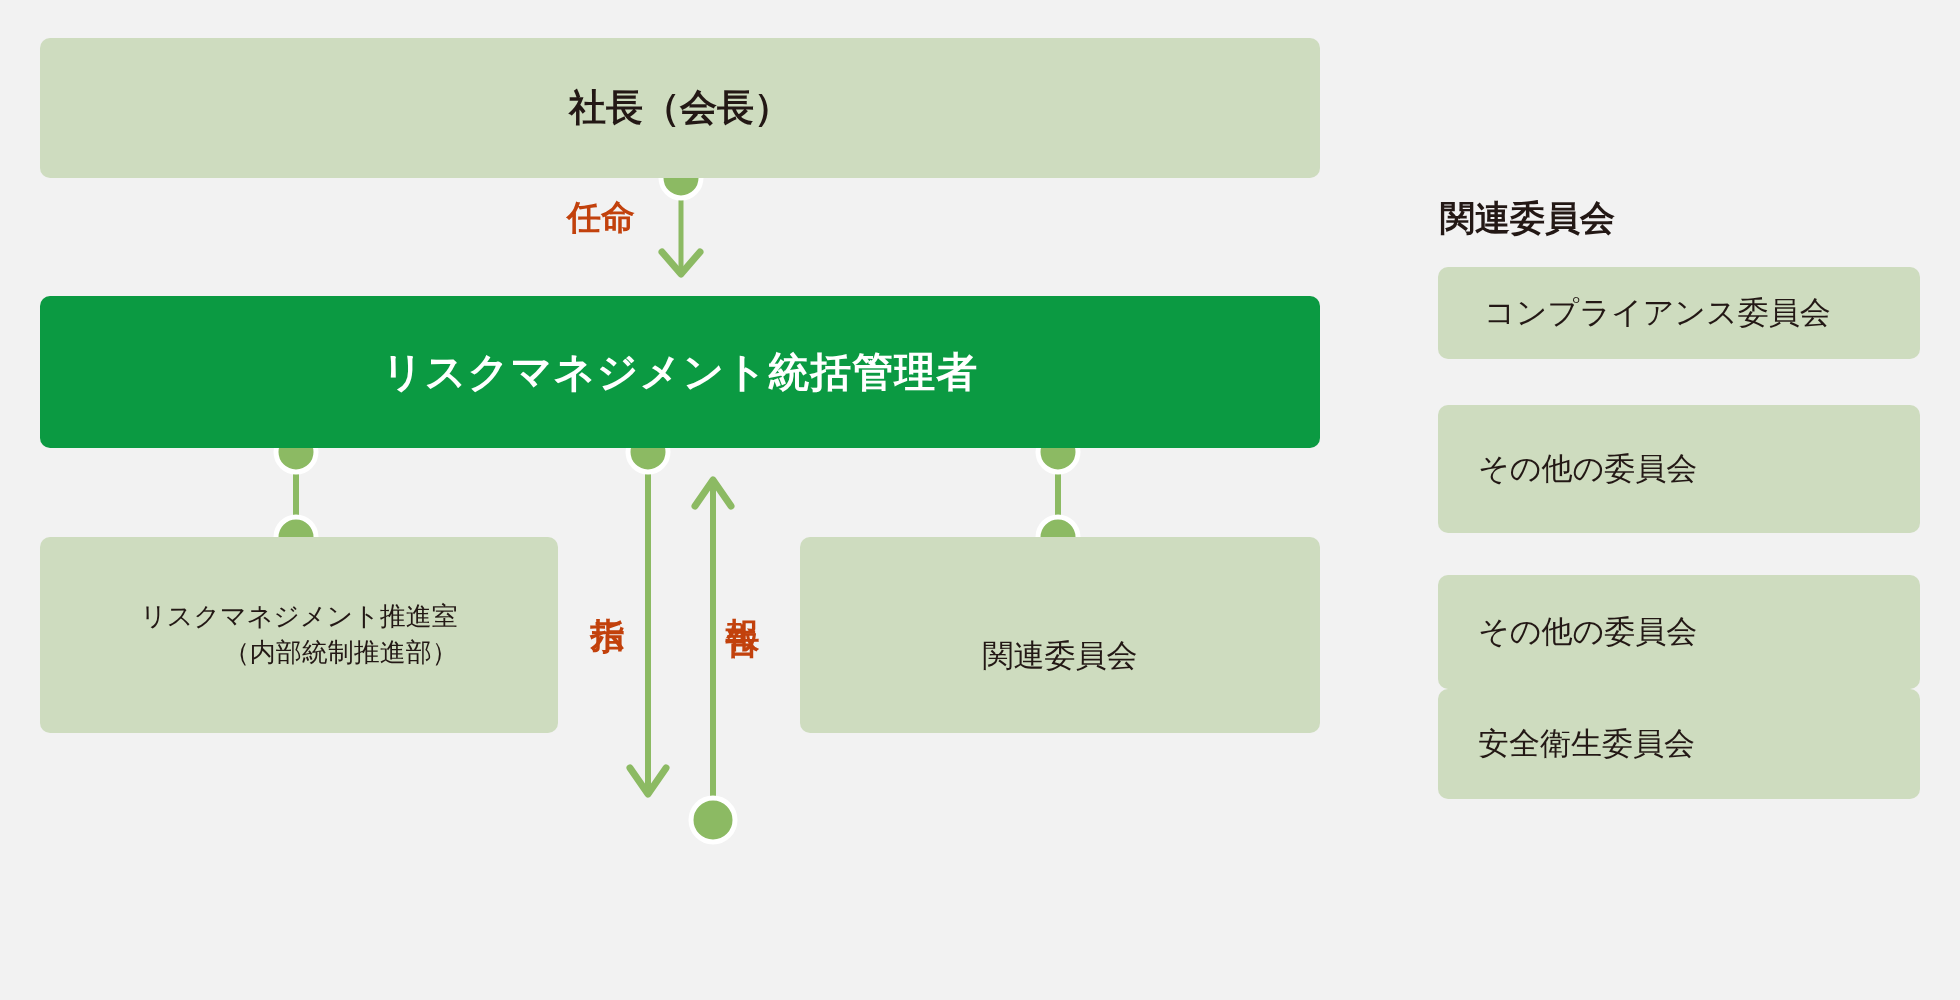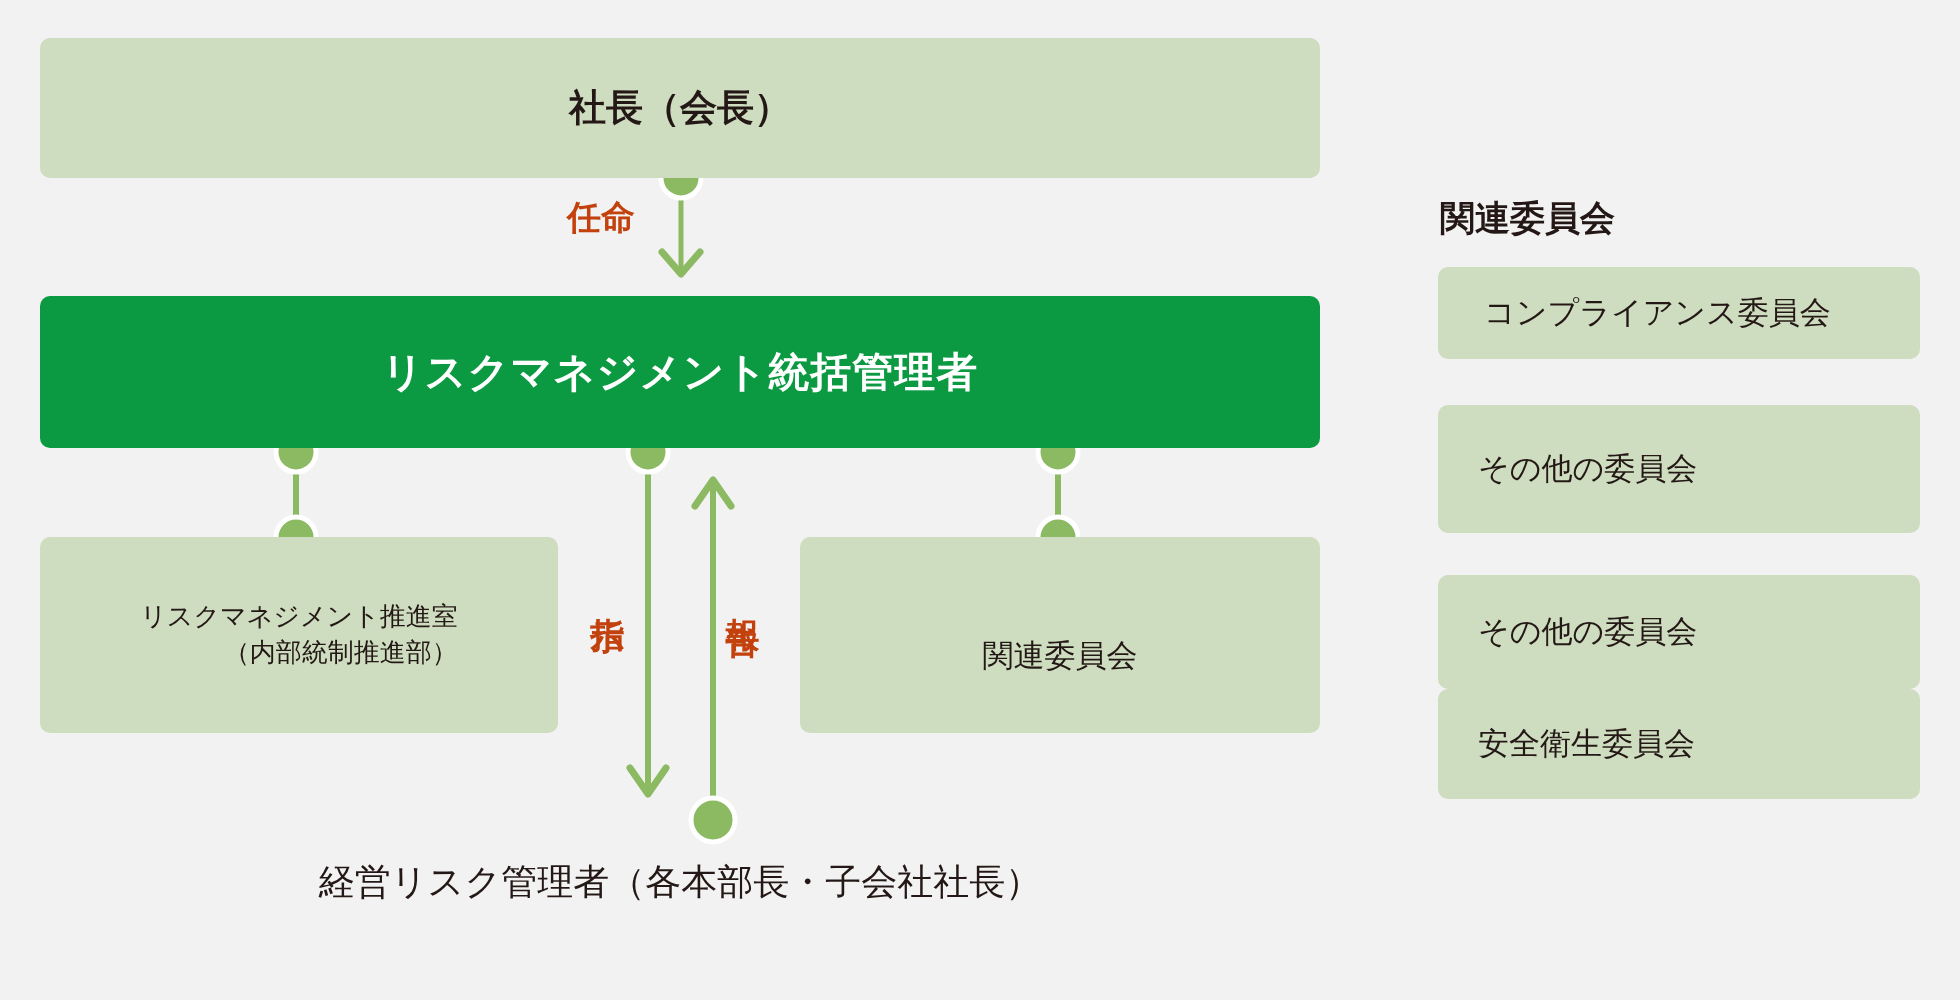--- a/index.html
+++ b/index.html
@@ -196,23 +196,20 @@
     </span>
   </div>
 
   <div class="box box-light" id="node-promotion-meeting">
     <span>
       <br>
       <span>関連委員会</span>
     </span>
   </div>
 
-  <div id="node-bottom-label">
-    <span>経営リスク管理者（各本部長・子会社社長）</span>
-  </div>
 
   <div class="edge-label" id="edge-label-appoint">任命</div>
 
   <div class="edge-label edge-label-vertical" id="edge-label-instruct">指示</div>
 
   <div class="edge-label edge-label-vertical" id="edge-label-report">報告</div>
 
   <div id="committee-section">
     <div id="committee-heading">関連委員会</div>
 

